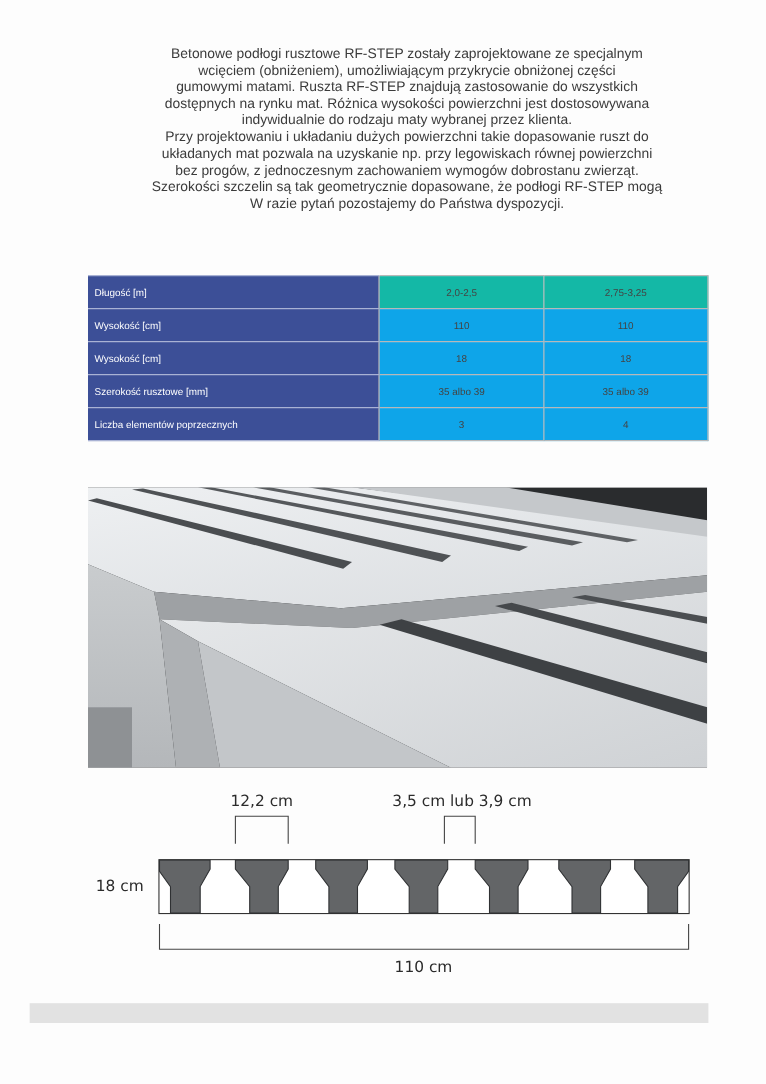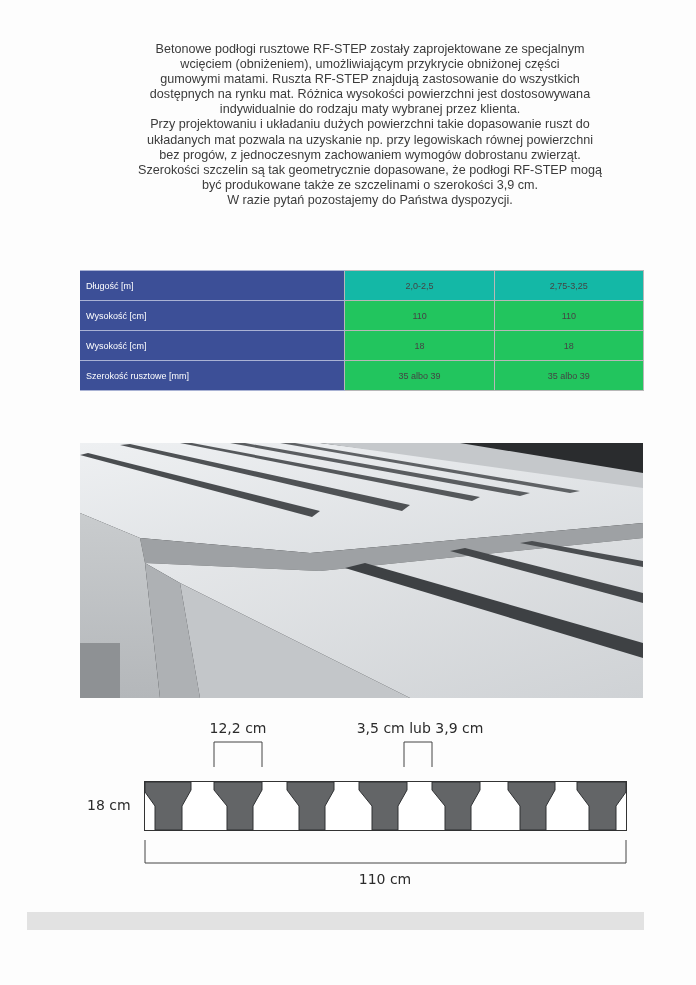--- a/index.html
+++ b/index.html
@@ -1,45 +1,44 @@
 <!DOCTYPE html>
 <html><head>
 <meta charset="utf-8">
 <style>
   html, body { margin: 0; padding: 0; background: #fdfdfd; }
   body { width: 696px; height: 985px; position: relative; overflow: hidden;
          font-family: "Liberation Sans", sans-serif; color: #3a3a3a; }
   .intro { position: absolute; left: 80px; top: 42px; width: 580px;
            font-size: 12.6px; line-height: 15.1px; color: #3b3b3b; }
   .intro p { margin: 0; text-align: center; }
-  table.spec { position: absolute; left: 80px; top: 270px; width: 564px;
+  table.spec { position: absolute; left: 80px; top: 250px; width: 564px;
                border-collapse: collapse; font-size: 9px; }
   table.spec td { height: 29px; padding: 0; border: 1px solid #b8b8b8; }
   table.spec td.lbl { width: 258px; background: #3c4f97; color: #ffffff;
                       padding-left: 6px; border-color: #a9b2d4; border-left: none; border-right: none; }
-  table.spec td.val { width: 148px; text-align: center; color: #444; background: #22c55e; }
+  table.spec td.val { width: 148px; text-align: center; color: #444; background: #0ea5e9; }
   table.spec tr.head td.val { background: #14b8a6; }
   .photo { position: absolute; left: 80px; top: 443px; width: 563px; height: 255px; overflow: hidden; }
   .diagram { position: absolute; left: 0; top: 705px; width: 636px; height: 190px; }
   .graybar { position: absolute; left: 27px; top: 912px; width: 617px; height: 18px; background: #e2e2e2; }
 </style>
 </head>
 <body>
 
 <div class="intro">
   <p>Betonowe podłogi rusztowe RF-STEP zostały zaprojektowane ze specjalnym</p>
   <p>wcięciem (obniżeniem), umożliwiającym przykrycie obniżonej części</p>
   <p>gumowymi matami. Ruszta RF-STEP znajdują zastosowanie do wszystkich</p>
   <p>dostępnych na rynku mat. Różnica wysokości powierzchni jest dostosowywana</p>
   <p>indywidualnie do rodzaju maty wybranej przez klienta.</p>
   <p>Przy projektowaniu i układaniu dużych powierzchni takie dopasowanie ruszt do</p>
   <p>układanych mat pozwala na uzyskanie np. przy legowiskach równej powierzchni</p>
   <p>bez progów, z jednoczesnym zachowaniem wymogów dobrostanu zwierząt.</p>
   <p>Szerokości szczelin są tak geometrycznie dopasowane, że podłogi RF-STEP mogą</p>
-  <p>być produkowane także ze szczelinami o szerokości 3,9 cm.</p>
   <p>W razie pytań pozostajemy do Państwa dyspozycji.</p>
 </div>
 
 <table class="spec">
   <tbody>
       <tr class="head">
     <td class="lbl">Długość [m]</td>
     <td class="val">2,0-2,5</td>
     <td class="val">2,75-3,25</td>
   </tr>
@@ -50,20 +49,25 @@
   </tr>
   <tr>
     <td class="lbl">Wysokość [cm]</td>
     <td class="val">18</td>
     <td class="val">18</td>
   </tr>
   <tr>
     <td class="lbl">Szerokość rusztowe [mm]</td>
     <td class="val">35 albo 39</td>
     <td class="val">35 albo 39</td>
+  </tr>
+  <tr>
+    <td class="lbl">Liczba elementów poprzecznych</td>
+    <td class="val">3</td>
+    <td class="val">4</td>
   </tr>
 </tbody>
   </table>
 
 <div class="photo">
   <svg width="563" height="255" viewBox="0 0 563 255" xmlns="http://www.w3.org/2000/svg">
     <defs>
       <linearGradient id="topg" x1="0" y1="0" x2="1" y2="1">
         <stop offset="0" stop-color="#eef0f2"></stop>
         <stop offset="1" stop-color="#d9dcdf"></stop>

